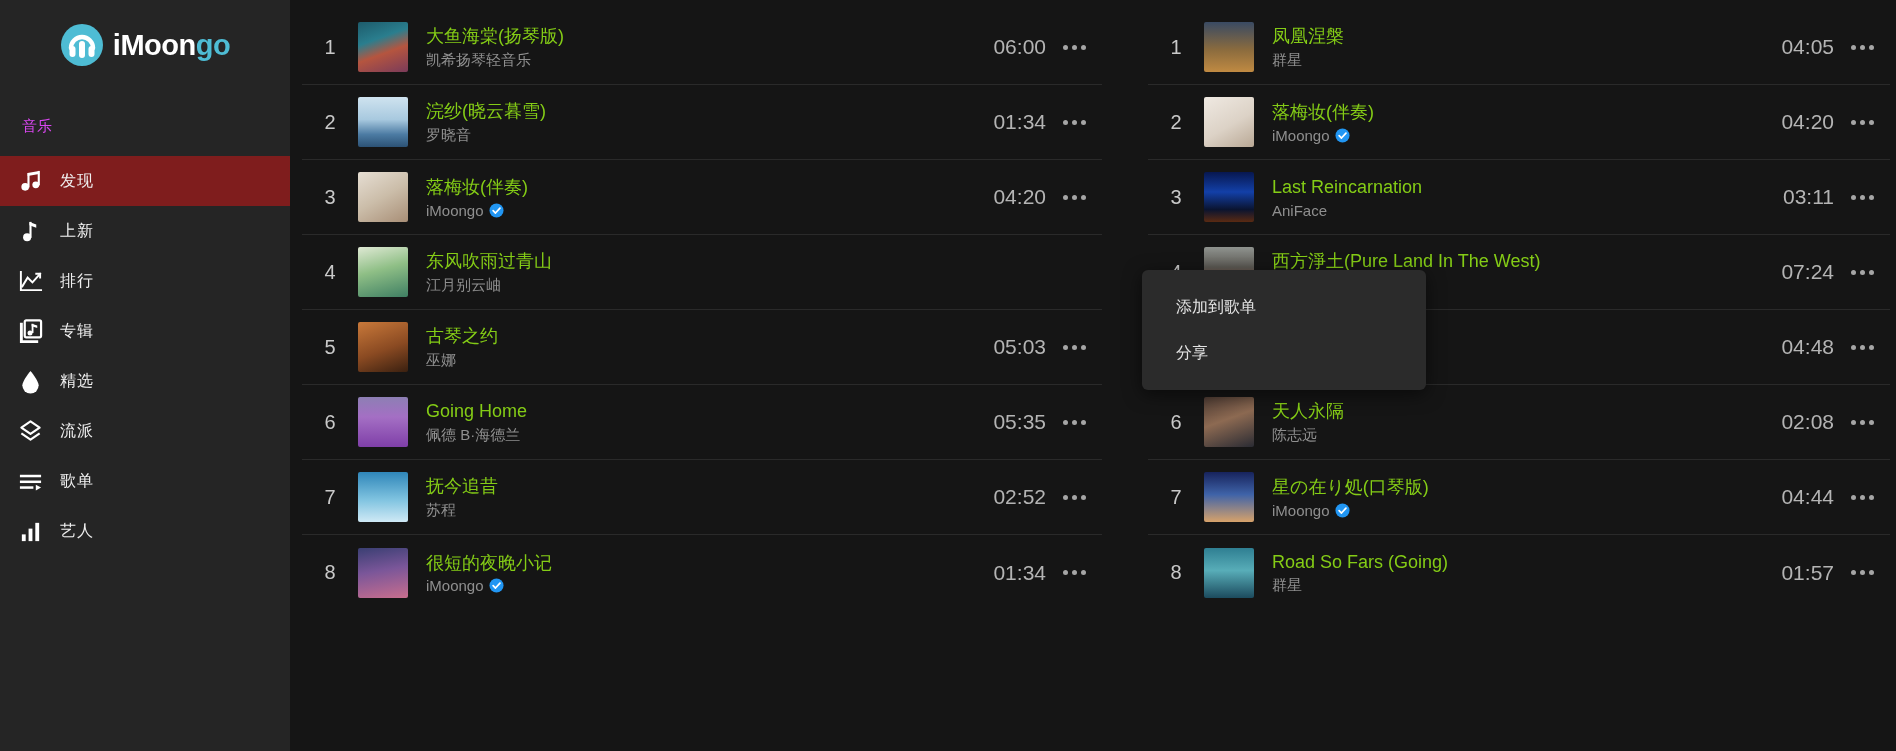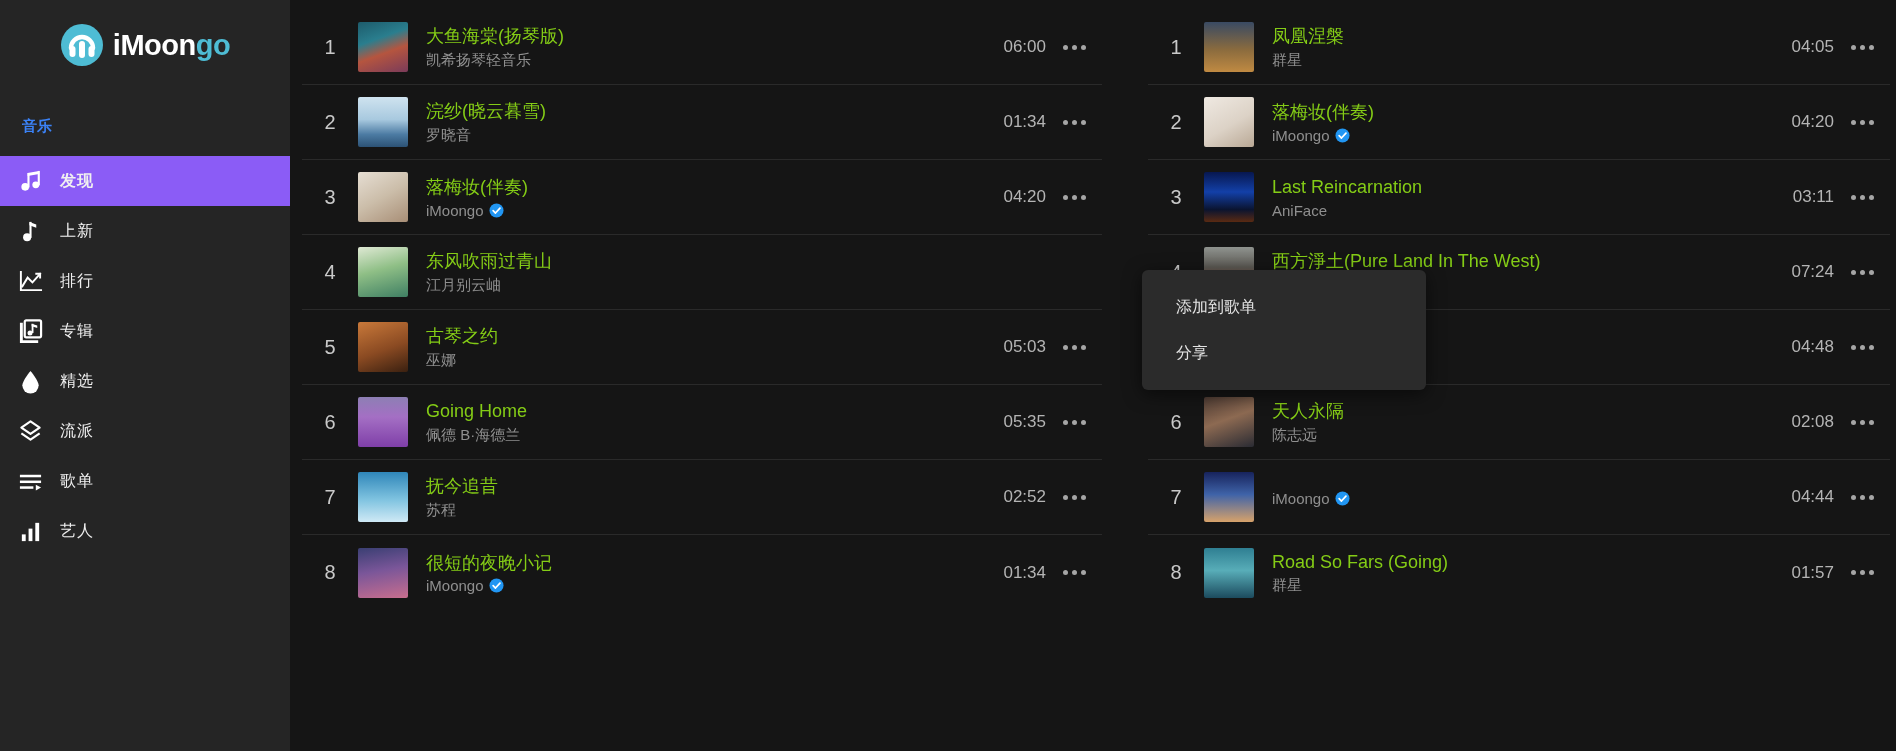--- a/index.html
+++ b/index.html
@@ -26,36 +26,35 @@
   }
   .logo-mark { width: 44px; height: 44px; flex: 0 0 44px; }
   .logo-text {
     font-size: 29px; font-weight: bold; letter-spacing: -0.5px;
     line-height: 1;
   }
   .logo-text .w { color: #ffffff; }
   .logo-text .t { color: #4ebcd4; margin-top: 18px; }
 
   .section-label {
-    color: #3b82f6;
+    color: #d946ef;
     font-size: 15px;
     padding: 0 0 16px 22px;
     height: 44px;
     display: flex; align-items: center;
     margin-top: 28px;
-    font-weight: bold;
   }
   .nav-item {
     height: 50px;
     display: flex; align-items: center;
     color: #f0f0f0;
     cursor: pointer;
     user-select: none;
   }
-  .nav-item.active { background: #8b5cf6; font-weight: bold; }
+  .nav-item.active { background: #7f1d1d; }
   .nav-icon {
     width: 60px; flex: 0 0 60px;
     display: flex; align-items: center; justify-content: center;
   }
   .nav-icon svg { display: block; }
   .nav-label { font-size: 16px; letter-spacing: 1px; }
 
   
   .main {
     flex: 1 1 auto;
@@ -105,21 +104,21 @@
     margin-top: 2px;
   }
   .artist {
     color: #8f8f8f;
     font-size: 15px;
     white-space: nowrap; overflow: hidden; text-overflow: ellipsis;
   }
   .verified { width: 15px; height: 15px; flex: 0 0 15px; display:block; }
   .duration {
     color: #b4b4b4;
-    font-size: 17px;
+    font-size: 21px;
     width: 84px; flex: 0 0 84px;
     text-align: right;
     font-weight: 300;
   }
   .more {
     width: 56px; flex: 0 0 56px;
     display: flex; align-items: center; justify-content: center;
     gap: 4px;
     cursor: pointer;
   }
@@ -516,20 +515,21 @@
             <i></i>
             <i></i>
             <i></i>
           </div>
       </div>
 
       <div class="song-row">
         <div class="rank">7</div>
         <div class="thumb" style="background-image: linear-gradient(rgb(23, 35, 92) 0%, rgb(63, 99, 168) 45%, rgb(215, 162, 106) 100%);"></div>
         <div class="meta">
+          <div class="title">星の在り処(口琴版)</div>
           <div class="artist-line">
             <span class="artist">iMoongo</span>
             <span class="verified">
               <svg viewBox="0 0 16 16" width="15" height="15">
                   <circle cx="8" cy="8" r="7.5" fill="#2196f3"></circle>
                   <path d="M4.4 8.2 L6.9 10.7 L11.7 5.4" fill="none" stroke="#fff" stroke-width="1.8" stroke-linecap="round" stroke-linejoin="round"></path>
                 </svg>
             </span>
           </div>
         </div>

